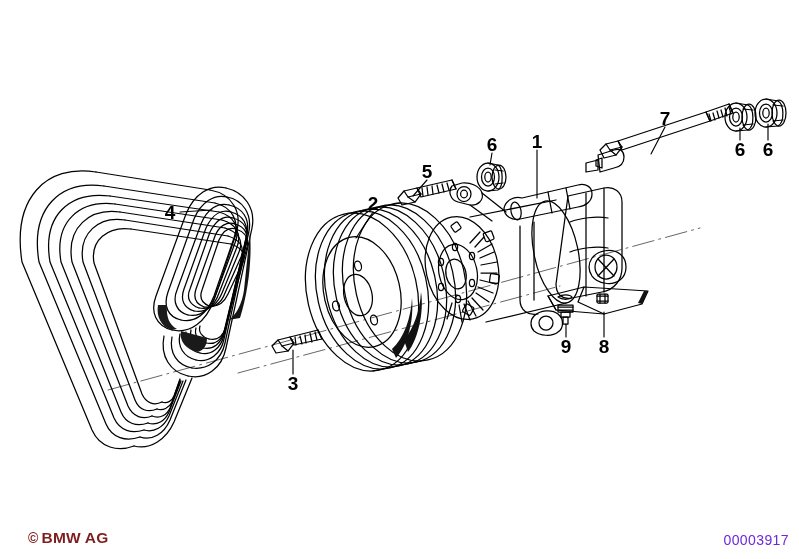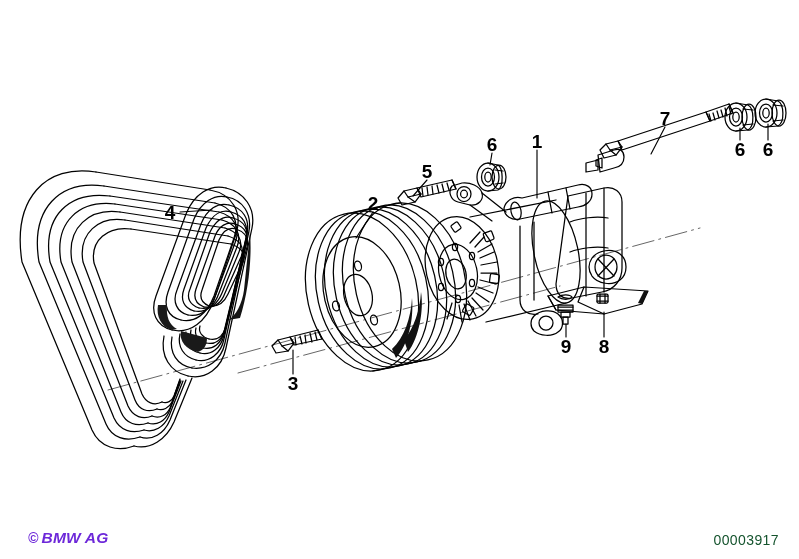--- a/index.html
+++ b/index.html
@@ -36,35 +36,34 @@
     bottom: 0;
     width: 799px;
     height: 46px;
   }
   .copyright {
     position: absolute;
     left: 28px;
     bottom: 12px;
     font-size: 15.5px;
     font-weight: bold;
-    color: #6d28d9;
+    color: #7f1d1d;
     letter-spacing: 0.2px;
     white-space: nowrap;
-    font-style: italic;
   }
   .copyright .csym {
     font-size: 14px;
     margin-right: 3px;
   }
   .partnumber {
     position: absolute;
-    right: 20px;
+    right: 10px;
     bottom: 11px;
     font-size: 14px;
-    color: #14532d;
+    color: #6d28d9;
     letter-spacing: 0.4px;
     white-space: nowrap;
     text-align: right;
   }
 </style>
 </head>
 <body>
 
 <div id="page">
 

